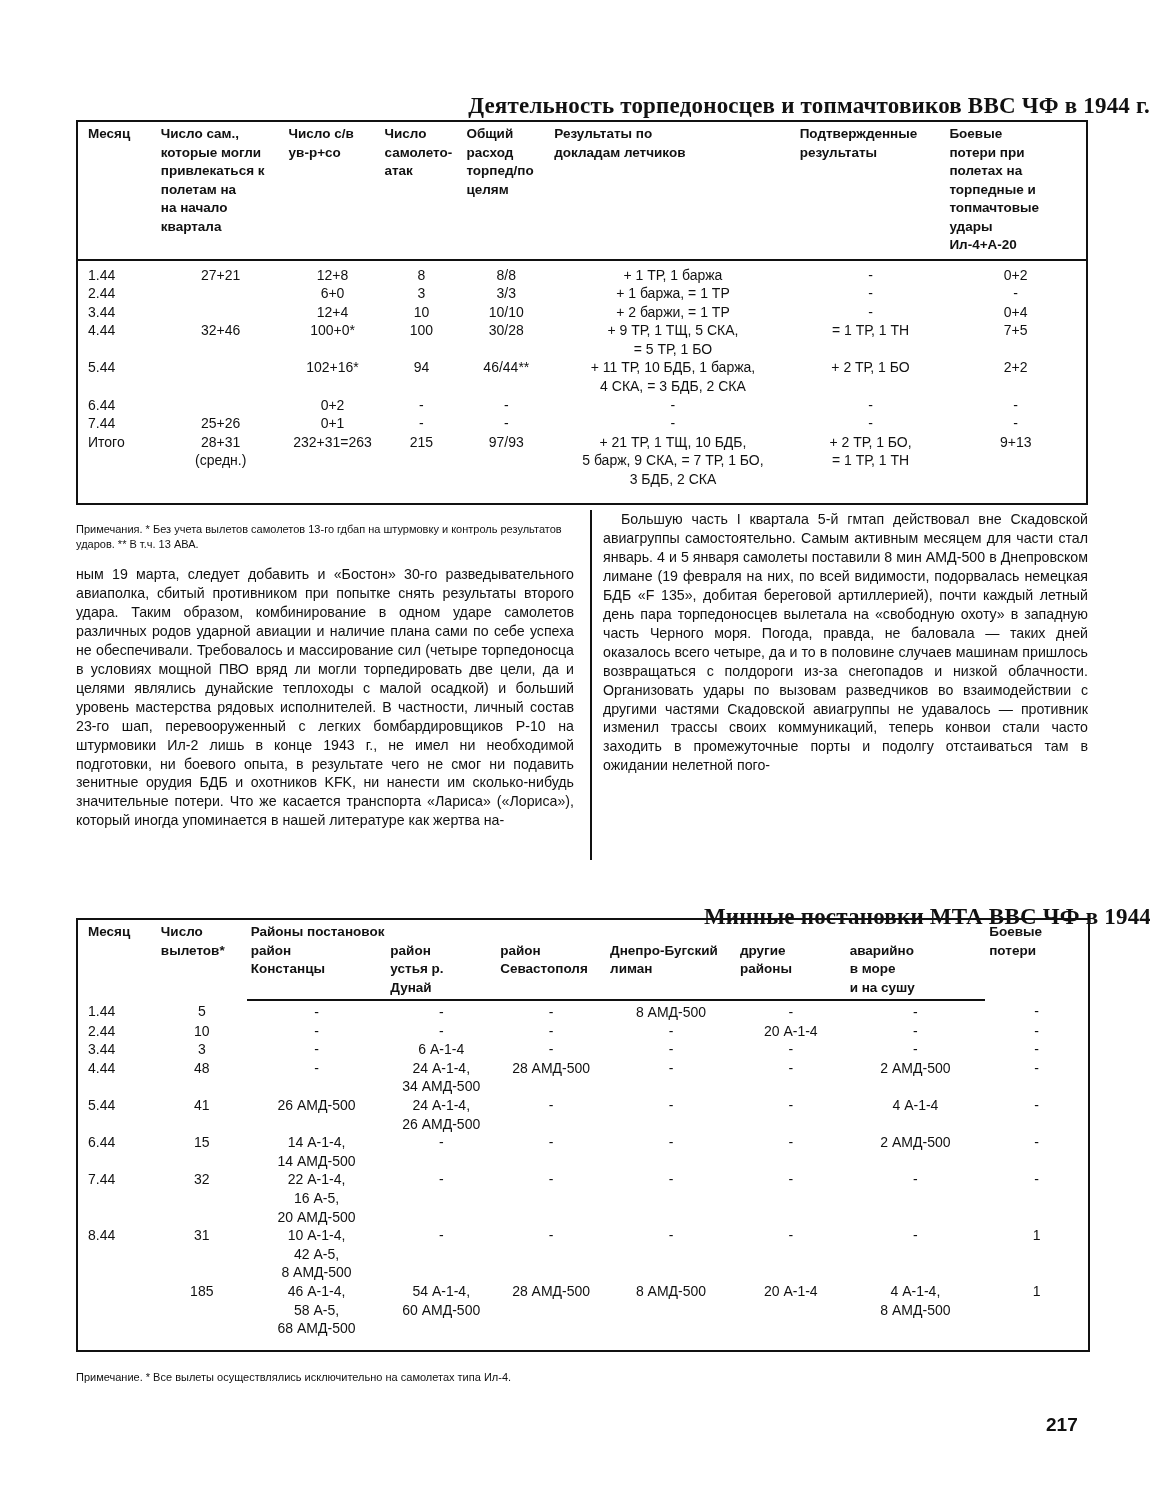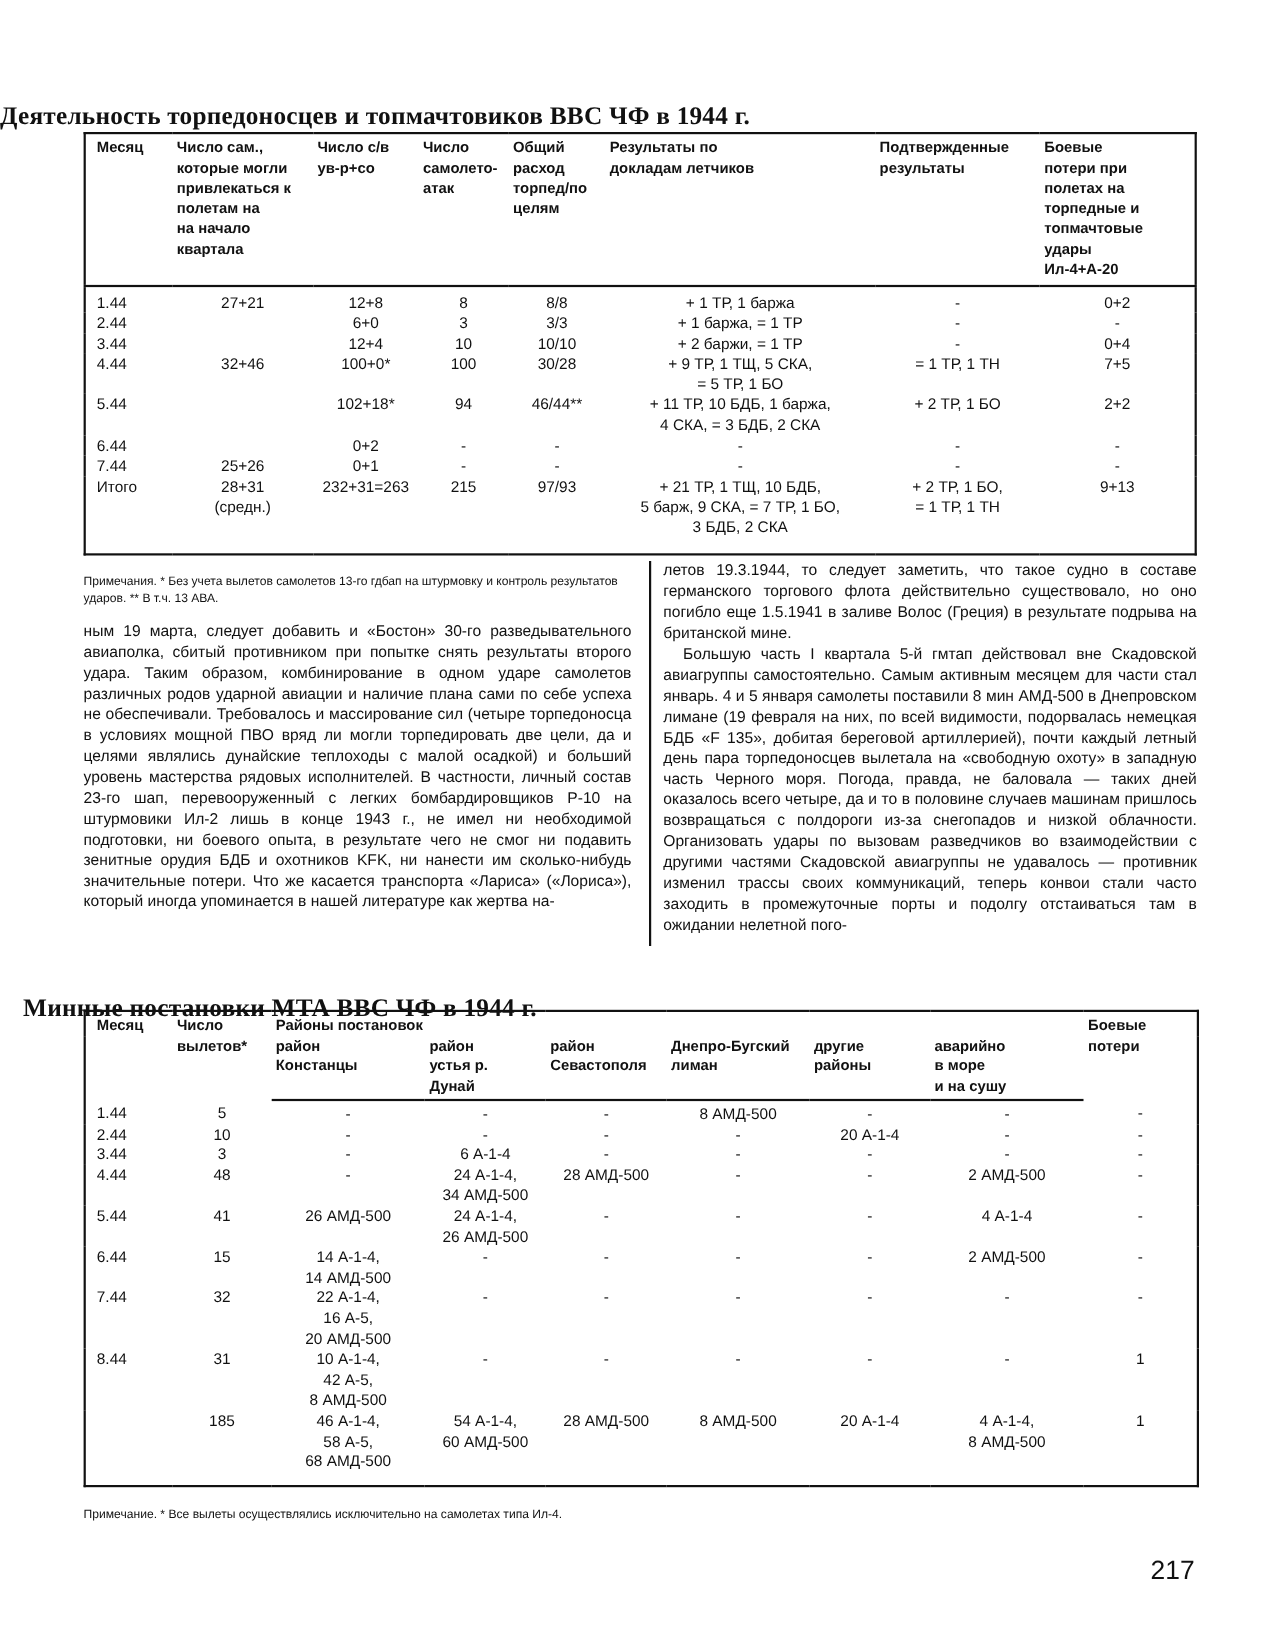--- a/index.html
+++ b/index.html
@@ -1,17 +1,17 @@
 <!DOCTYPE html>
 <html><head>
 <meta charset="utf-8">
 <style>
   html, body { margin: 0; padding: 0; background: #ffffff; }
   body { width: 1150px; height: 1496px; position: relative; overflow: hidden; color: #111; font-family: "Liberation Sans", "DejaVu Sans", sans-serif; }
-  .title { position: absolute; left: 0; width: 1150px; text-align: left; font-family: "Liberation Serif", "DejaVu Serif", serif; font-weight: bold; font-size: 23px; letter-spacing: 0.2px; }
+  .title { position: absolute; left: 0; width: 1150px; text-align: right; font-family: "Liberation Serif", "DejaVu Serif", serif; font-weight: bold; font-size: 23px; letter-spacing: 0.2px; }
   #t1-title { top: 93px; }
   #t2-title { top: 904px; padding-left: 21px; }
 
   table { border-collapse: collapse; position: absolute; font-size: 14px; }
   #table1 { left: 76px; top: 120px; width: 1012px; border: 2px solid #111; }
   #table2 { left: 76px; top: 918px; width: 1014px; border: 2px solid #111; }
   th { font-weight: bold; font-size: 13.5px; line-height: 18.5px; vertical-align: top; padding: 3px 4px 0 4px; text-align: left; }
   td { line-height: 18.6px; vertical-align: top; padding: 0 4px; text-align: center; }
   thead tr.last th { border-bottom: 2px solid #111; }
   td.left, th.left { text-align: left; padding-left: 10px; }
@@ -26,21 +26,21 @@
   #note1 { left: 76px; top: 508px; width: 505px; margin-top: 14px; }
   #note2 { left: 76px; top: 1370px; width: 800px; }
 
   .col { position: absolute; font-size: 14.2px; line-height: 18.95px; text-align: justify; }
   #col-left { left: 76px; top: 565px; width: 498px; }
   #col-right { left: 603px; top: 510px; width: 485px; }
   .col p { margin: 0; }
   .col p.indent { text-indent: 18px; }
   .vrule { position: absolute; left: 590px; top: 510px; width: 2px; height: 350px; background: #111; }
 
-  #page-num { position: absolute; left: 1046px; top: 1414px; font-size: 24px; font-weight: normal; text-align: right; }
+  #page-num { position: absolute; left: 1046px; top: 1414px; font-size: 19px; font-weight: bold; text-align: right; }
 </style>
 </head>
 <body>
 
 <div id="t1-title" class="title">Деятельность торпедоносцев и топмачтовиков ВВС ЧФ в 1944 г.</div>
 
 <table id="table1">
   <colgroup>
     <col style="width:80px">
       <col style="width:128px">
@@ -162,21 +162,21 @@
         <td>
           <span class="cell-line">= 1 ТР, 1 ТН</span>
         </td>
         <td>7+5</td>
       </tr>
       <tr>
         <td class="left">5.44</td>
         <td>
           <span class="cell-line"></span>
         </td>
-        <td>102+18*</td>
+        <td>102+16*</td>
         <td>94</td>
         <td>46/44**</td>
         <td>
           <span class="cell-line">+ 11 ТР, 10 БДБ, 1 баржа,</span>
           <span class="cell-line">4 СКА, = 3 БДБ, 2 СКА</span>
         </td>
         <td>
           <span class="cell-line">+ 2 ТР, 1 БО</span>
         </td>
         <td>2+2</td>
@@ -236,21 +236,20 @@
     </tbody>
 </table>
 
 <div id="note1" class="note">Примечания. * Без учета вылетов самолетов 13-го гдбап на штурмовку и контроль результатов ударов. ** В т.ч. 13 АВА.</div>
 
 <div id="col-left" class="col">
   <p>ным 19 марта, следует добавить и «Бостон» 30-го разведывательного авиаполка, сбитый противником при попытке снять результаты второго удара. Таким образом, комбинирование в одном ударе самолетов различных родов ударной авиации и наличие плана сами по себе успеха не обеспечивали. Требовалось и массирование сил (четыре торпедоносца в условиях мощной ПВО вряд ли могли торпедировать две цели, да и целями являлись дунайские теплоходы с малой осадкой) и больший уровень мастерства рядовых исполнителей. В частности, личный состав 23-го шап, перевооруженный с легких бомбардировщиков Р-10 на штурмовики Ил-2 лишь в конце 1943 г., не имел ни необходимой подготовки, ни боевого опыта, в результате чего не смог ни подавить зенитные орудия БДБ и охотников KFK, ни нанести им сколько-нибудь значительные потери. Что же касается транспорта «Лариса» («Лориса»), который иногда упоминается в нашей литературе как жертва на-</p>
 </div>
 <div class="vrule"></div>
 <div id="col-right" class="col">
-  <p>летов 19.3.1944, то следует заметить, что такое судно в составе германского торгового флота действительно существовало, но оно погибло еще 1.5.1941 в заливе Волос (Греция) в результате подрыва на британской мине.</p>
   <p class="indent">Большую часть I квартала 5-й гмтап действовал вне Скадовской авиагруппы самостоятельно. Самым активным месяцем для части стал январь. 4 и 5 января самолеты поставили 8 мин АМД-500 в Днепровском лимане (19 февраля на них, по всей видимости, подорвалась немецкая БДБ «F 135», добитая береговой артиллерией), почти каждый летный день пара торпедоносцев вылетала на «свободную охоту» в западную часть Черного моря. Погода, правда, не баловала — таких дней оказалось всего четыре, да и то в половине случаев машинам пришлось возвращаться с полдороги из-за снегопадов и низкой облачности. Организовать удары по вызовам разведчиков во взаимодействии с другими частями Скадовской авиагруппы не удавалось — противник изменил трассы своих коммуникаций, теперь конвои стали часто заходить в промежуточные порты и подолгу отстаиваться там в ожидании нелетной пого-</p>
 </div>
 
 <div id="t2-title" class="title">Минные постановки МТА ВВС ЧФ в 1944 г.</div>
 
 <table id="table2">
   <colgroup>
     <col style="width:80px">
       <col style="width:90px">
       <col style="width:140px">

